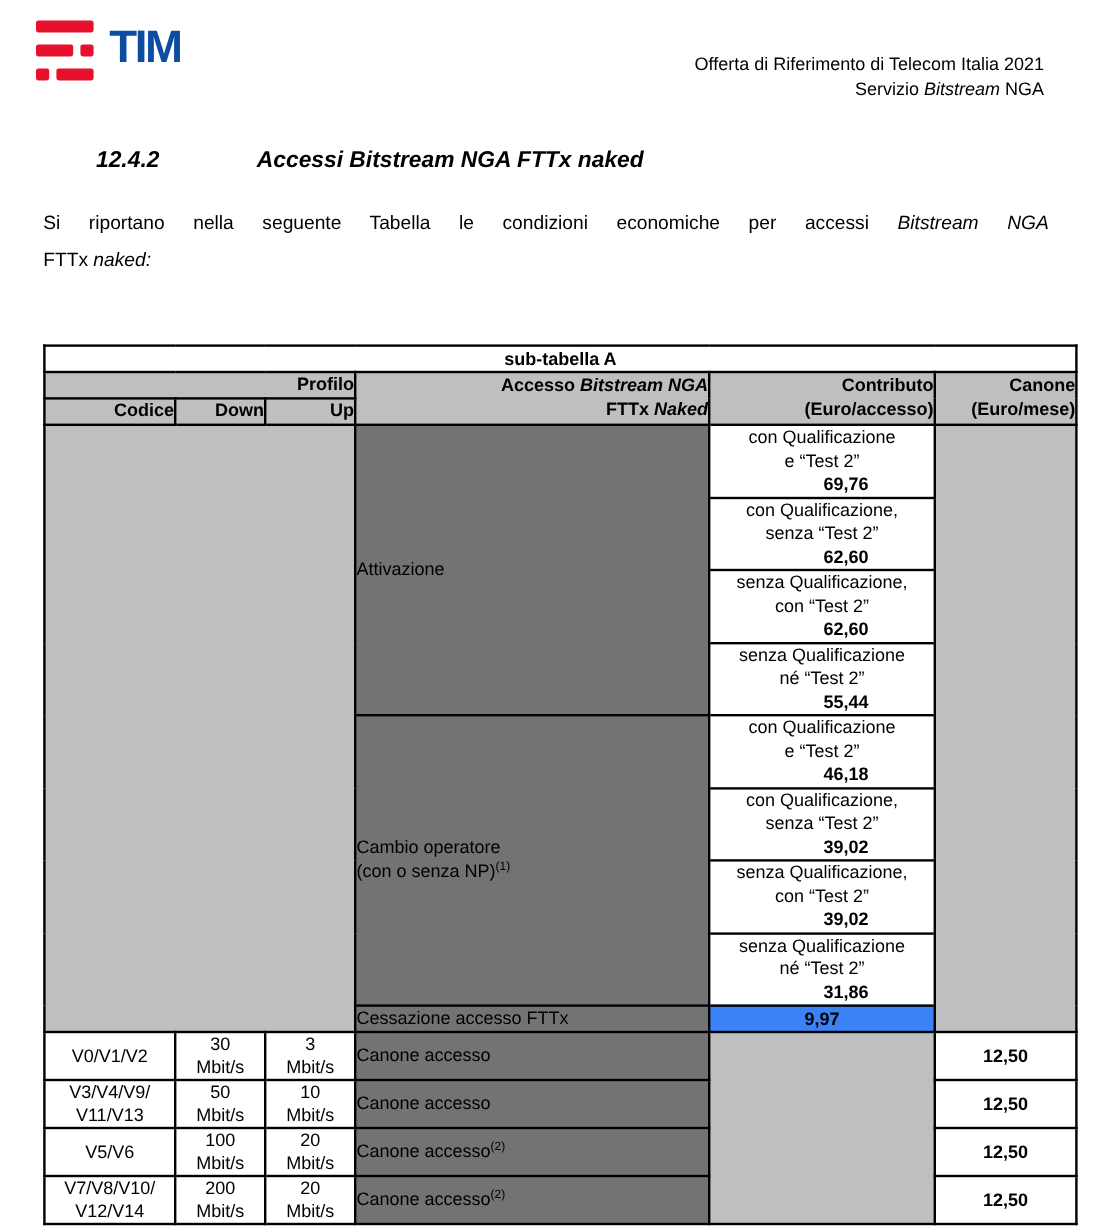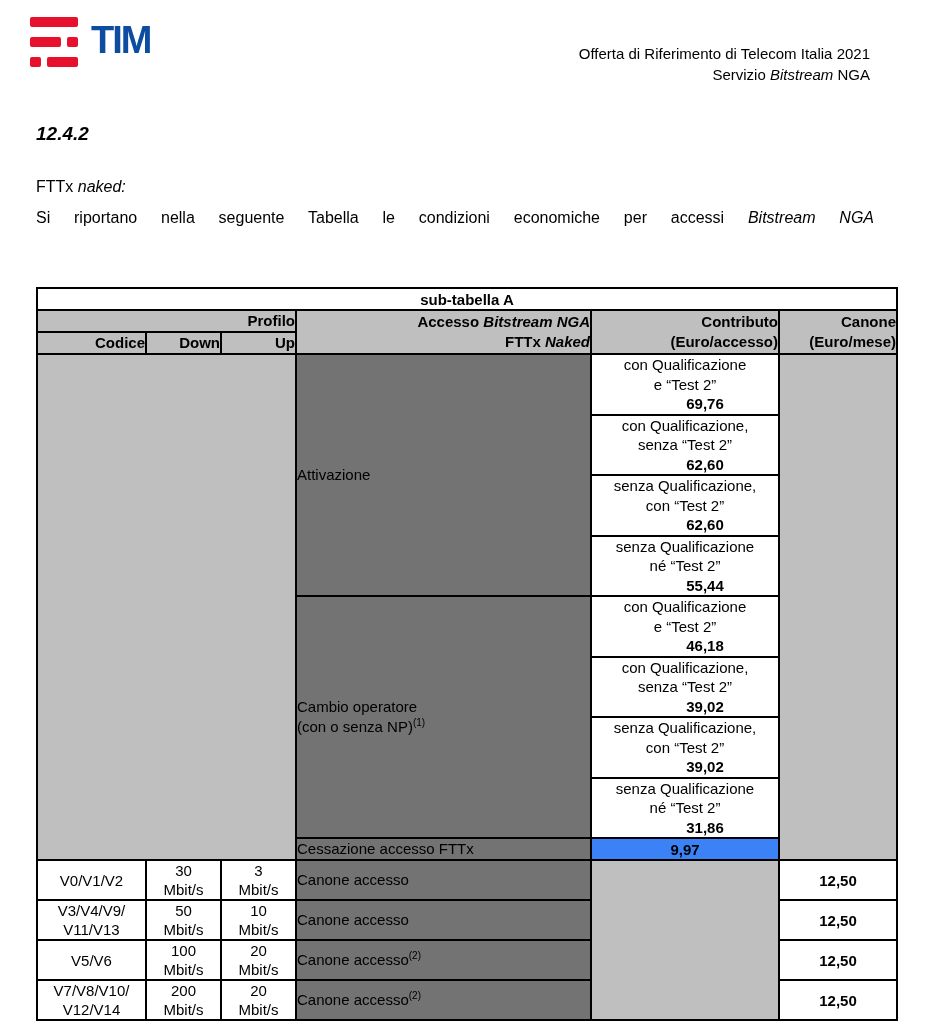--- a/index.html
+++ b/index.html
@@ -24,21 +24,21 @@
 
   
   .doc-header { position:absolute; top:43px; right:55px; text-align:right; font-size:15px; line-height:21px; }
   .doc-header i { font-style:italic; }
 
   
   .section-heading {
     position:absolute; left:36px; top:123px; width:860px;
     font-weight:bold; font-style:italic; font-size:19px; display:flex;
   }
-  .h-num { width:134px; flex:0 0 134px; }
+  .h-num { width:134px; flex:0 0 134px;margin-left:44px; }
 
   
   .para { position:absolute; left:36px; top:171px; width:838px; font-size:16px; line-height:31px; }
   .para i { font-style:italic; }
   .para-line.justify { text-align:justify; text-align-last:justify; }
 
   
   .pricing-table {
     position:absolute; left:36px; top:287px; width:860px;
     border-collapse:collapse; table-layout:fixed; font-size:15px;
@@ -85,25 +85,26 @@
   <div class="tim-text">TIM</div>
 </div>
 
 <div class="doc-header">
   <div>Offerta di Riferimento di Telecom Italia 2021</div>
   <div><span>Servizio </span><i>Bitstream</i><span> NGA</span></div>
 </div>
 
 <div class="section-heading">
   <span class="h-num">12.4.2</span>
+  <span>Accessi Bitstream NGA FTTx naked</span>
 </div>
 
 <div class="para">
+  <div class="para-line justify"><span>Si riportano nella seguente Tabella le condizioni economiche per accessi </span><i>Bitstream NGA</i></div>
   <div class="para-line"><span>FTTx </span><i>naked:</i></div>
-  <div class="para-line justify"><span>Si riportano nella seguente Tabella le condizioni economiche per accessi </span><i>Bitstream NGA</i></div>
 </div>
 
 <table class="pricing-table">
   <colgroup>
     <col style="width:109px">
       <col style="width:75px">
       <col style="width:75px">
     <col style="width:295px">
       <col style="width:188px">
       <col style="width:118px">

